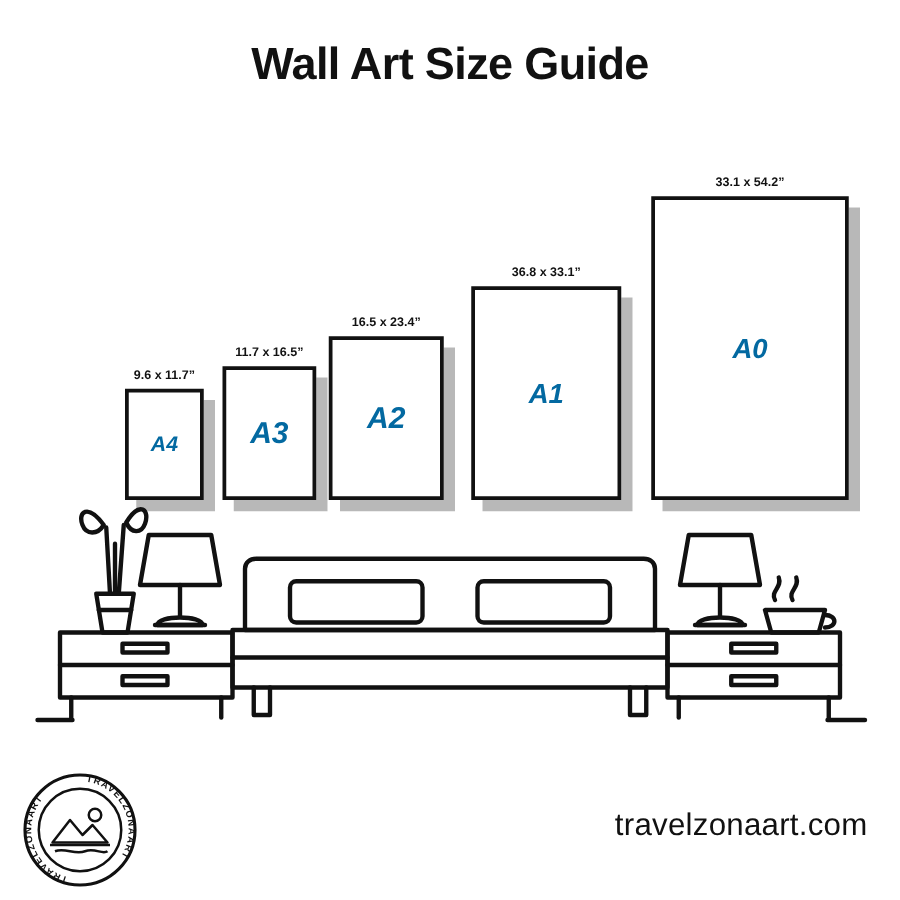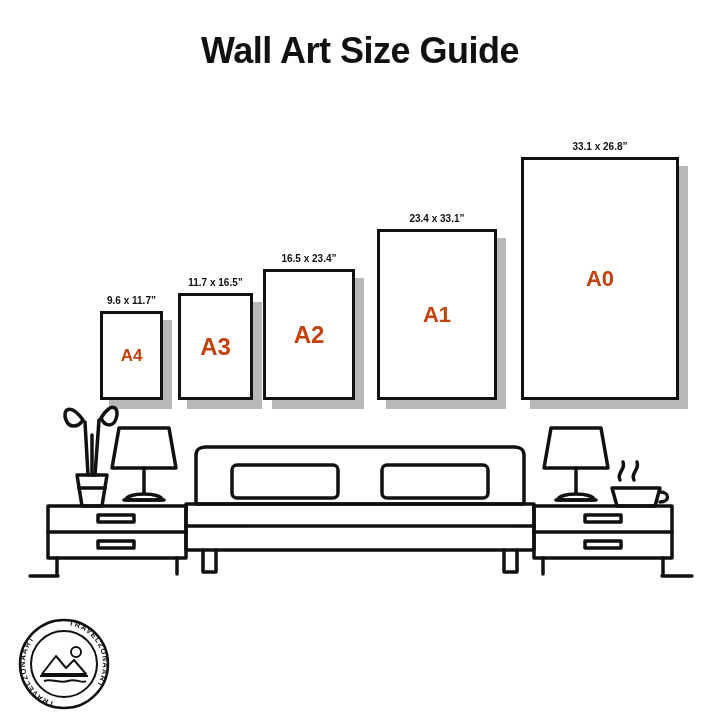--- a/index.html
+++ b/index.html
@@ -64,22 +64,23 @@
     box-sizing: border-box;
     background: #ffffff;
     border: 3px solid #111111;
     box-shadow: 9px 9px 0 0 rgba(0,0,0,0.28);
     display: flex;
     align-items: center;
     justify-content: center;
   }
   .frame-label {
     font-weight: bold;
-    color: #c2410c;
+    color: #0369a1;
     line-height: 1;
+    font-style: italic;
   }
 
   
   #scene {
     position: absolute;
     left: 0;
     top: 380px;
     width: 720px;
     height: 230px;
   }
@@ -134,28 +135,28 @@
     </div>
 
     <div class="frame-wrap" style="left:263px; width:92px;">
       <div class="frame-dim">16.5 x 23.4”</div>
       <div class="frame-box" style="width:92px; height:131px;">
         <span class="frame-label" style="font-size:24px;">A2</span>
       </div>
     </div>
 
     <div class="frame-wrap" style="left:377px; width:120px;">
-      <div class="frame-dim">23.4 x 33.1”</div>
+      <div class="frame-dim">36.8 x 33.1”</div>
       <div class="frame-box" style="width:120px; height:171px;">
         <span class="frame-label" style="font-size:22px;">A1</span>
       </div>
     </div>
 
     <div class="frame-wrap" style="left:521px; width:158px;">
-      <div class="frame-dim">33.1 x 26.8”</div>
+      <div class="frame-dim">33.1 x 54.2”</div>
       <div class="frame-box" style="width:158px; height:243px;">
         <span class="frame-label" style="font-size:22px;">A0</span>
       </div>
     </div>
   </div>
 
   <div id="scene">
     <svg width="720" height="230" viewBox="0 0 720 230" fill="none" stroke="#111111" stroke-width="3.5" stroke-linecap="round" stroke-linejoin="round">
 
       <line x1="30" y1="196" x2="58" y2="196"></line>
@@ -242,15 +243,16 @@
         <path id="arcTop" d="M46,46 m0,-39 a39,39 0 1,1 -0.1,0" fill="none" stroke="none"></path>
         <text font-family="Liberation Sans, sans-serif" font-size="7.5" font-weight="bold" fill="#111111" letter-spacing="1">
           <textPath href="#arcTop" startOffset="2%">TRAVELZONAART</textPath>
         </text>
         <path id="arcBottom" d="M46,46 m0,39 a39,39 0 1,1 0.1,0" fill="none" stroke="none"></path>
         <text font-family="Liberation Sans, sans-serif" font-size="7.5" font-weight="bold" fill="#111111" letter-spacing="1">
           <textPath href="#arcBottom" startOffset="4%">TRAVELZONAART</textPath>
         </text>
       </svg>
     </div>
+    <div id="site-url">travelzonaart.com</div>
   </div>
 
 </div>
 
 </body></html>

